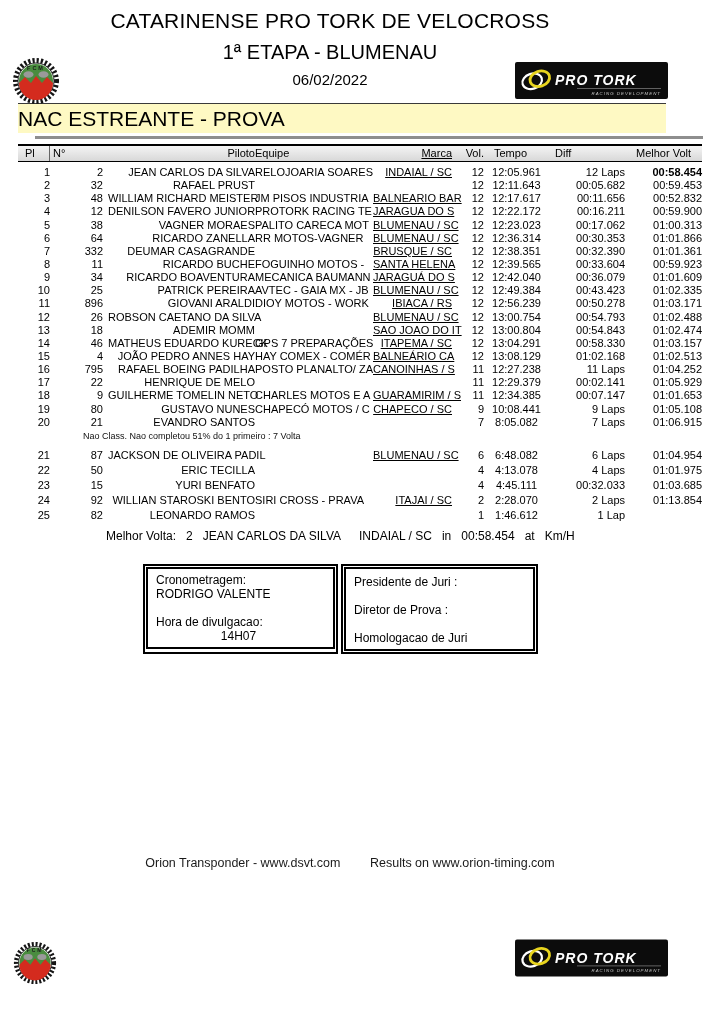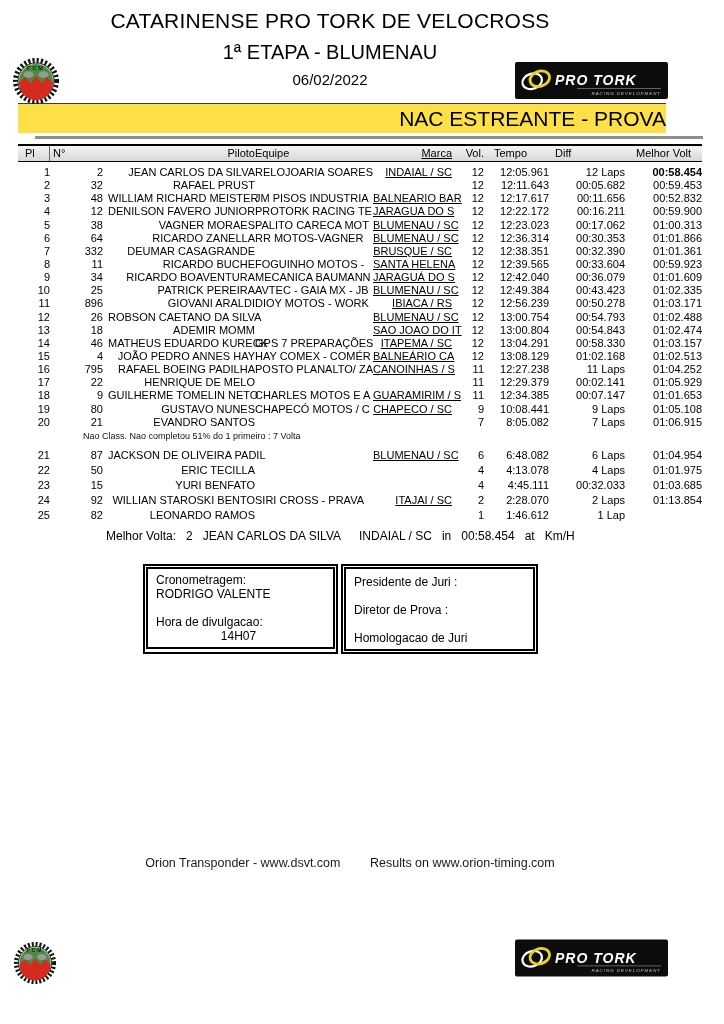--- a/index.html
+++ b/index.html
@@ -15,36 +15,36 @@
 
   .logo-fcm { position:absolute; }
   .logo-fcm.top { left:12px; top:57px; width:48px; height:48px; }
   .logo-fcm.bottom { left:13px; top:941px; width:44px; height:44px; }
   .logo-protork { position:absolute; width:153px; }
   .logo-protork.top { left:515px; top:62px; height:37px; }
   .logo-protork.bottom { left:515px; top:939px; height:38px; }
 
   .section-bar {
     margin:15px 4px 0 18px; width:648px; height:29px;
-    background:#fde047; border-top:1px solid #3a3a3a;
-    text-align:right; font-size:21px; line-height:29px;
+    background:#fef9c3; border-top:1px solid #3a3a3a;
+    text-align:left; font-size:21px; line-height:29px;
   }
   .thick-line { margin:3px 0 0 35px; width:668px; height:3px; background:#8e8e8e; }
 
   .tbl { margin-left:18px; width:684px; margin-top:5px; }
   .thead {
     display:flex; height:15px; line-height:15px; font-size:11px;
     background:linear-gradient(#f4f4f4,#d8d8d8);
     border-top:2px solid #000; border-bottom:1px solid #000;
   }
   .cell { display:inline-block; white-space:nowrap; }
   .c-pl{width:32px;text-align:right;} .c-num{width:53px;text-align:right;}
   .c-name{width:152px;text-align:right;padding-left:5px;box-sizing:border-box;}
   .c-equipe{width:118px;text-align:left;} .c-marca{width:79px;text-align:right;text-decoration:underline;}
-  .c-vol{width:32px;text-align:right;} .c-tempo{width:65px;text-align:right;}
+  .c-vol{width:32px;text-align:right;} .c-tempo{width:65px;text-align:center;}
   .c-diff{width:76px;text-align:right;} .c-melhor{width:77px;text-align:right;}
   .h-pl{text-align:left;padding-left:7px;box-sizing:border-box;border-right:1px solid #666;}
   .h-num{text-align:left;padding-left:3px;box-sizing:border-box;}
   .h-vol{text-align:right;}
   .h-tempo{text-align:left;padding-left:10px;box-sizing:border-box;}
   .h-diff{text-align:left;padding-left:6px;box-sizing:border-box;}
   .h-melhor{text-align:center;}
   .trow { display:flex; height:13.15px; line-height:13.2px; font-size:11px; }
   .trow:first-child { margin-top:4px; }
   .trow.r2 { height:15px; line-height:15px; }

